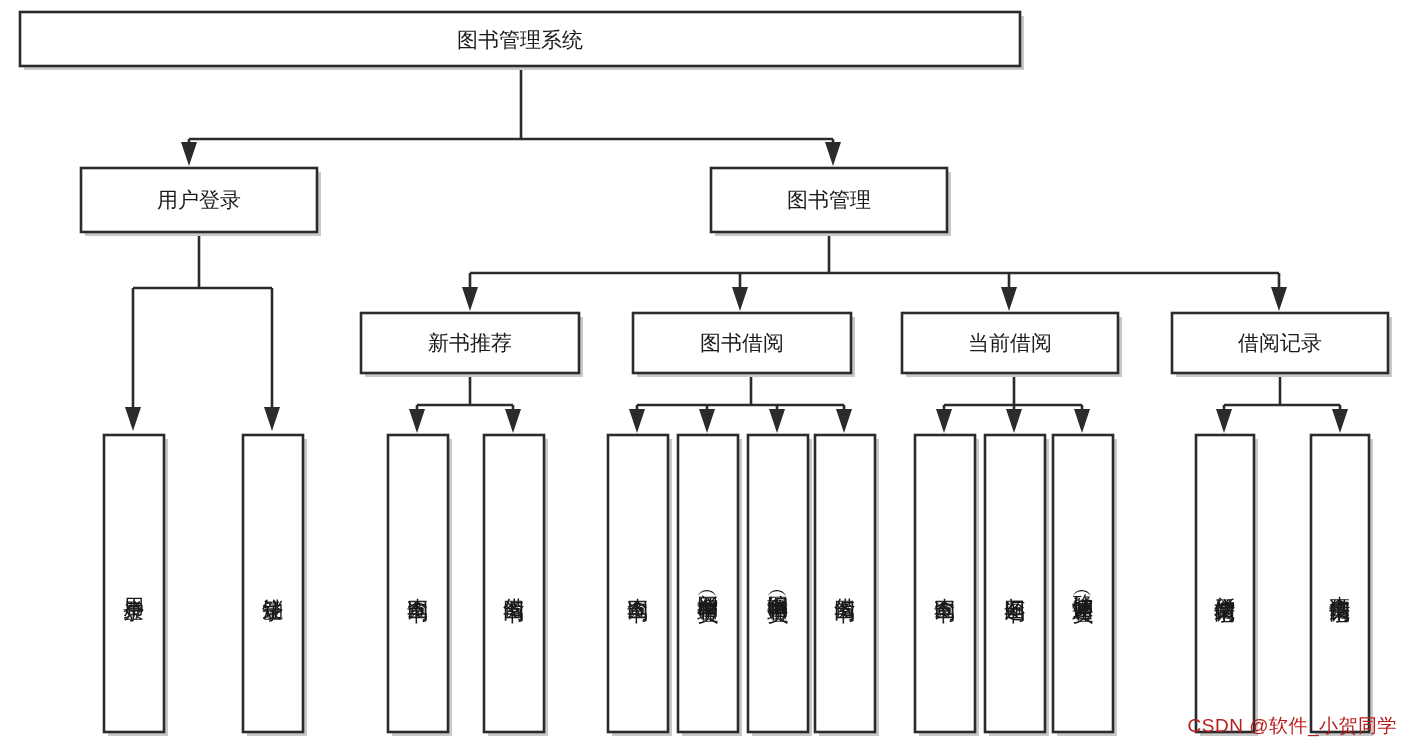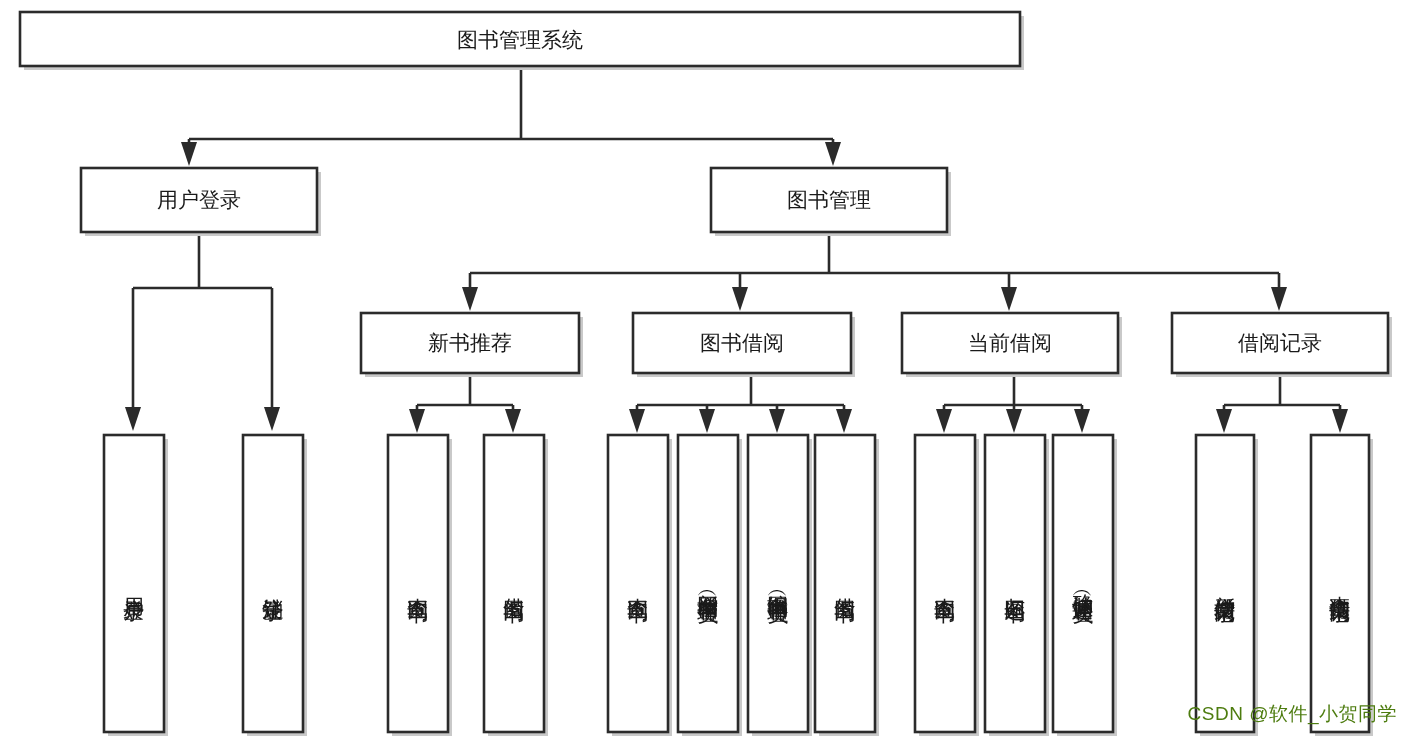--- a/index.html
+++ b/index.html
@@ -65,24 +65,24 @@
     display: flex;
     align-items: center;
     justify-content: center;
     text-align: center;
     white-space: nowrap;
     pointer-events: none;
   }
   .watermark {
     position: absolute;
     right: 8px;
-    bottom: 20px;
+    bottom: 8px;
     font-family: "Liberation Sans", "DejaVu Sans", sans-serif;
     font-size: 19px;
-    color: #4d7c0f;
+    color: #b91c1c;
     letter-spacing: 0.5px;
     white-space: nowrap;
     margin-top: 30px;
   }
 </style>
 </head>
 <body>
 
 <div id="diagram-root">
 

